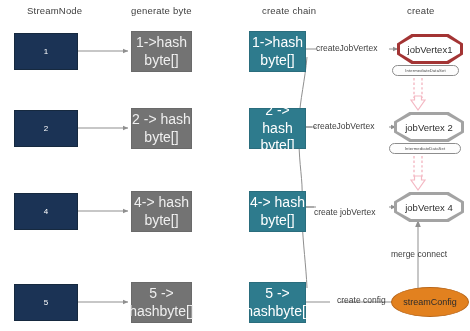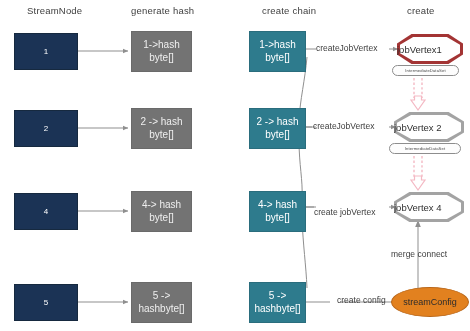--- a/index.html
+++ b/index.html
@@ -8,28 +8,28 @@
        color:#3a3a3a;-webkit-font-smoothing:antialiased;}
   #stage{position:relative;width:456px;height:331px;}
 
   
   .col-head{position:absolute;font-size:9.5px;color:#404040;letter-spacing:.2px;
             white-space:nowrap;}
 
   
   .node{position:absolute;box-sizing:border-box;display:flex;align-items:center;
         justify-content:center;text-align:center;line-height:1.25;
-        font-size:10px;color:#ffffff;white-space:pre-line;}
+        font-size:14px;color:#ffffff;white-space:pre-line;}
   .node.navy{background:#1b3355;border:1px solid #16293f;font-size:8px;}
   .node.gray{background:#737373;border:1px solid #6a6a6a;color:#efefef;}
   .node.teal{background:#2e7b8d;border:1px solid #2a6d7d;color:#ffffff;}
 
   
   .octa{position:absolute;box-sizing:border-box;display:flex;align-items:center;
-        background:#ffffff;
+        justify-content:center;background:#ffffff;
         -webkit-clip-path:polygon(22% 0,78% 0,100% 32%,100% 68%,78% 100%,22% 100%,0 68%,0 32%);
         clip-path:polygon(22% 0,78% 0,100% 32%,100% 68%,78% 100%,22% 100%,0 68%,0 32%);}
   .octa .inner{position:absolute;inset:3px;background:#ffffff;
         -webkit-clip-path:polygon(22% 0,78% 0,100% 32%,100% 68%,78% 100%,22% 100%,0 68%,0 32%);
         clip-path:polygon(22% 0,78% 0,100% 32%,100% 68%,78% 100%,22% 100%,0 68%,0 32%);}
   .octa .lbl{position:relative;z-index:3;font-size:9.5px;color:#2f2f2f;white-space:nowrap;}
   .octa.red{background:#a33434;}
   .octa.orange{background:#a3a3a3;}
 
   
@@ -120,21 +120,21 @@
       <path d="M418,110 L411,100 L414.5,100 L414.5,96 L421.5,96 L421.5,100 L425,100 z" fill="#ffffff" stroke="#f4b9c4" stroke-width="1.2"></path>
     </g>
 
     <g fill="none">
       <path d="M414,156 L414,178 M422,156 L422,178" stroke="#f4b9c4" stroke-width="1.4" stroke-dasharray="2.4 2.2"></path>
       <path d="M418,190 L411,180 L414.5,180 L414.5,176 L421.5,176 L421.5,180 L425,180 z" fill="#ffffff" stroke="#f4b9c4" stroke-width="1.2"></path>
     </g>
   </svg>
 
   <div class="col-head" style="left:27px;top:5px;">StreamNode</div>
-  <div class="col-head" style="left:131px;top:5px;">generate hash</div>
+  <div class="col-head" style="left:131px;top:5px;">generate byte</div>
   <div class="col-head" style="left:262px;top:5px;">create chain</div>
   <div class="col-head" style="left:407px;top:5px;">create</div>
 
   <div class="node navy" style="left:14px;top:33px;width:64px;height:37px;">1</div>
   <div class="node navy" style="left:14px;top:110px;width:64px;height:37px;">2</div>
   <div class="node navy" style="left:14px;top:193px;width:64px;height:37px;">4</div>
   <div class="node navy" style="left:14px;top:284px;width:64px;height:37px;">5</div>
 
   <div class="node gray" style="left:131px;top:31px;width:61px;height:41px;">1-&gt;hash
 byte[]</div>

